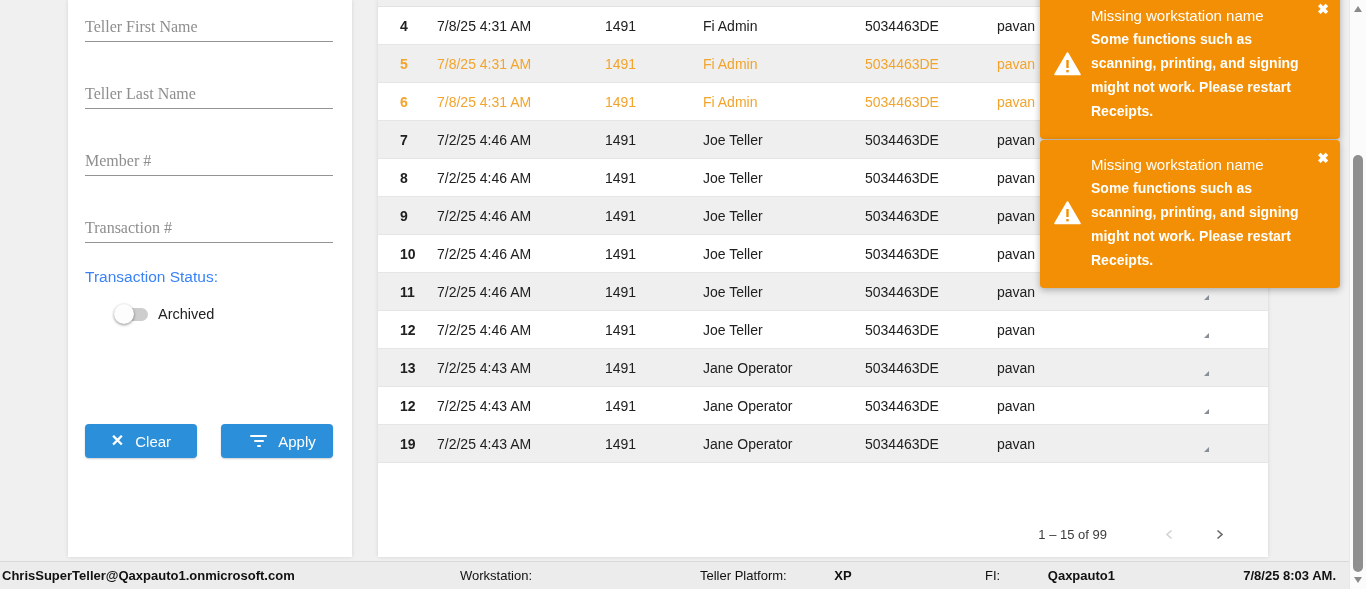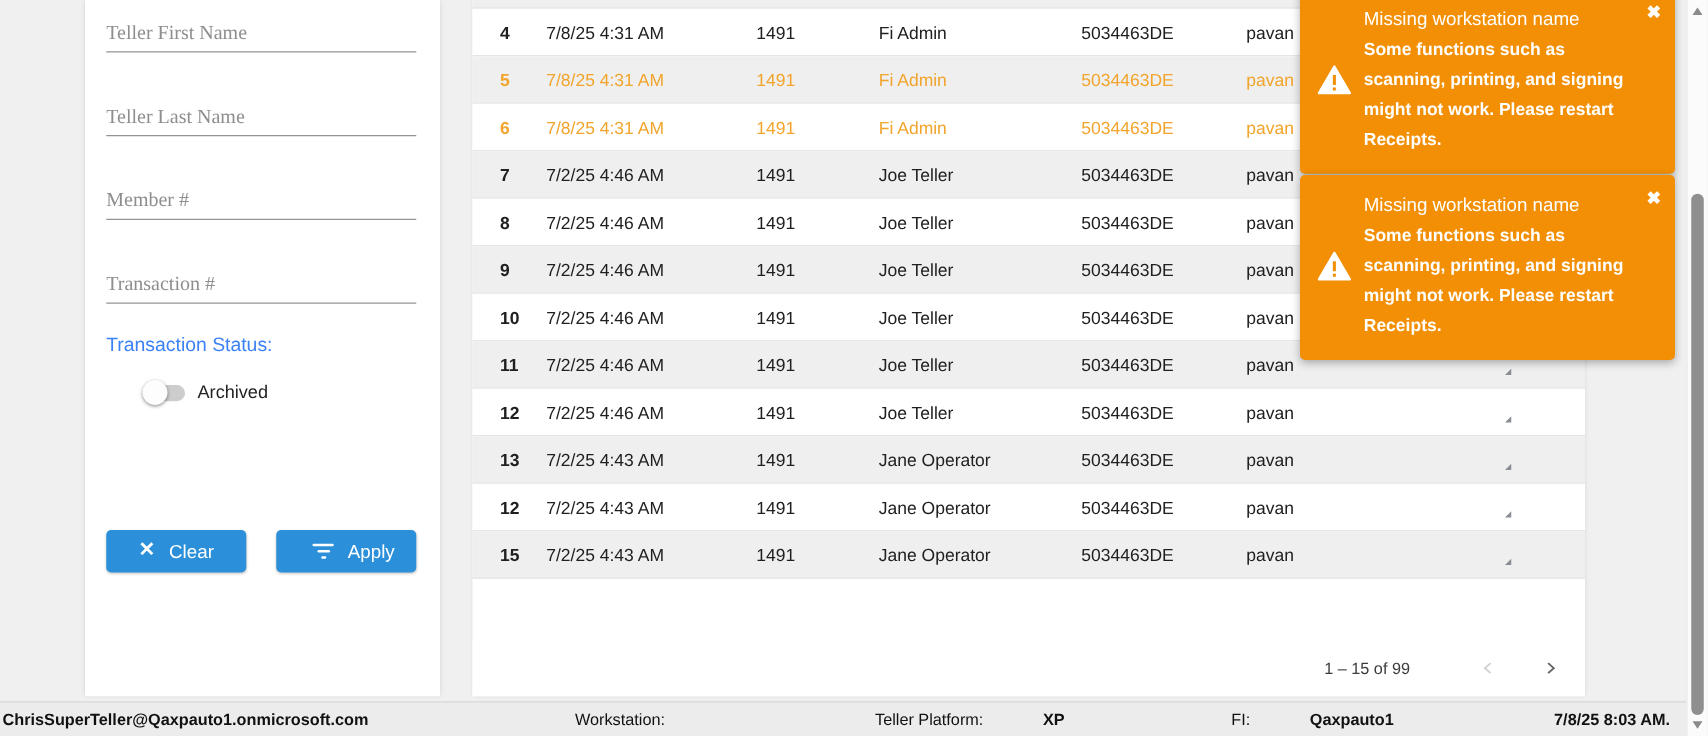--- a/index.html
+++ b/index.html
@@ -49,21 +49,21 @@
   .trow.shaded { background:#efefef; }
   .trow.error { color:#F2A42C; }
   .trow .c-num { padding-left:22px; font-weight:bold; }
   .note-icon { position:relative; width:15px; height:15px; margin-left:2px; }
   .note-icon .sheet { position:absolute; inset:0; background:#898E94; border-radius:1px;
     -webkit-clip-path:polygon(0 0,100% 0,100% 62%,62% 100%,0 100%); clip-path:polygon(0 0,100% 0,100% 62%,62% 100%,0 100%); }
   .note-icon .fold { position:absolute; right:0; bottom:0; width:0; height:0;
     border-left:5px solid transparent; border-bottom:5px solid #898E94; }
 
   .paginator { position:absolute; left:0; right:0; top:511px; height:46px;
-    display:flex; align-items:center; justify-content:flex-end; padding-right:14px;
+    display:flex; align-items:center; justify-content:flex-end; padding-right:35px;
     font-size:13px; color:#3c3c3c; background:#fff; }
   .range-label { margin-right:48px; }
   .page-btn { width:28px; height:28px; border:none; background:transparent; display:flex;
     align-items:center; justify-content:center; cursor:pointer; }
   .page-btn.prev { margin-right:22px; cursor:default; }
 
   
   .toast { position:absolute; left:1040px; width:300px; min-height:148px; background:#F28F04;
     border-radius:4px; box-shadow:0 2px 7px rgba(0,0,0,.3); color:#fff;
     display:flex; align-items:center; padding:13px 14px 15px 13px; z-index:5; }
@@ -275,21 +275,21 @@
           <div class="c-name">Jane Operator</div>
           <div class="c-trace">5034463DE</div>
           <div class="c-mem">pavan</div>
           <div class="c-icon">
             <span class="note-icon">
               <span class="sheet"></span><span class="fold"></span>
             </span>
           </div>
         </div>
         <div class="trow shaded">
-          <div class="c-num">15</div>
+          <div class="c-num">19</div>
           <div class="c-date">7/2/25 4:43 AM</div>
           <div class="c-tid">1491</div>
           <div class="c-name">Jane Operator</div>
           <div class="c-trace">5034463DE</div>
           <div class="c-mem">pavan</div>
           <div class="c-icon">
             <span class="note-icon">
               <span class="sheet"></span><span class="fold"></span>
             </span>
           </div>

